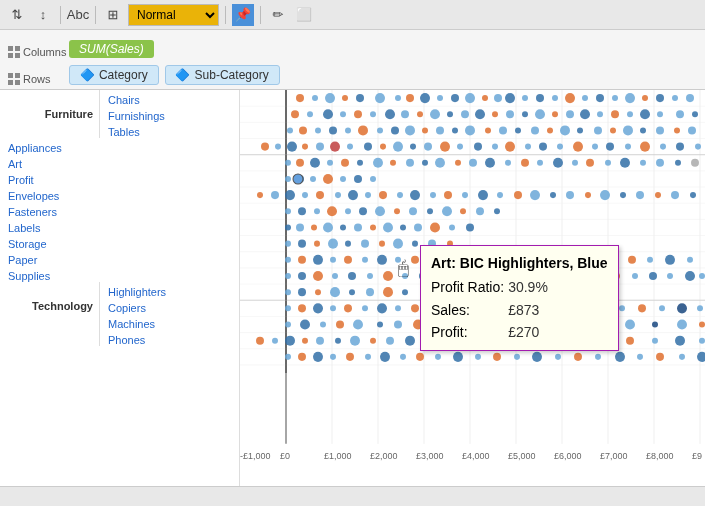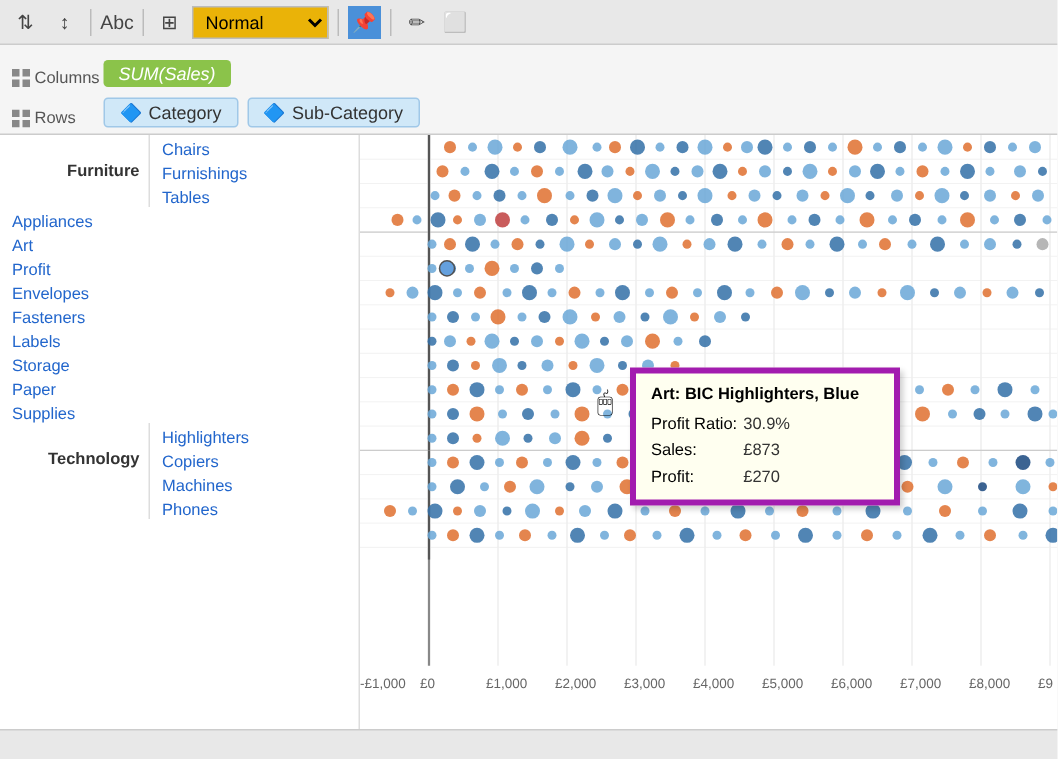--- a/index.html
+++ b/index.html
@@ -136,23 +136,23 @@
       bottom: 22px;
       background: white;
     }
 
     
     #tooltip {
       position: absolute;
       top: 155px;
       left: 180px;
       background: #fffff0;
-      border: 4px solid #a21caf;
+      border: 1px solid #a21caf;
       padding: 6px 10px;
-      font-size: 11px;
+      font-size: 14px;
       line-height: 1.6;
       box-shadow: 2px 2px 4px rgba(0,0,0,0.2);
       z-index: 10;
       min-width: 180px;
     }
     #tooltip .tt-title { font-weight: 600; margin-bottom: 2px; }
     #tooltip table { border-collapse: collapse; }
     #tooltip td { padding: 0 4px 0 0; }
     #tooltip td.val { color: #333; }
 

